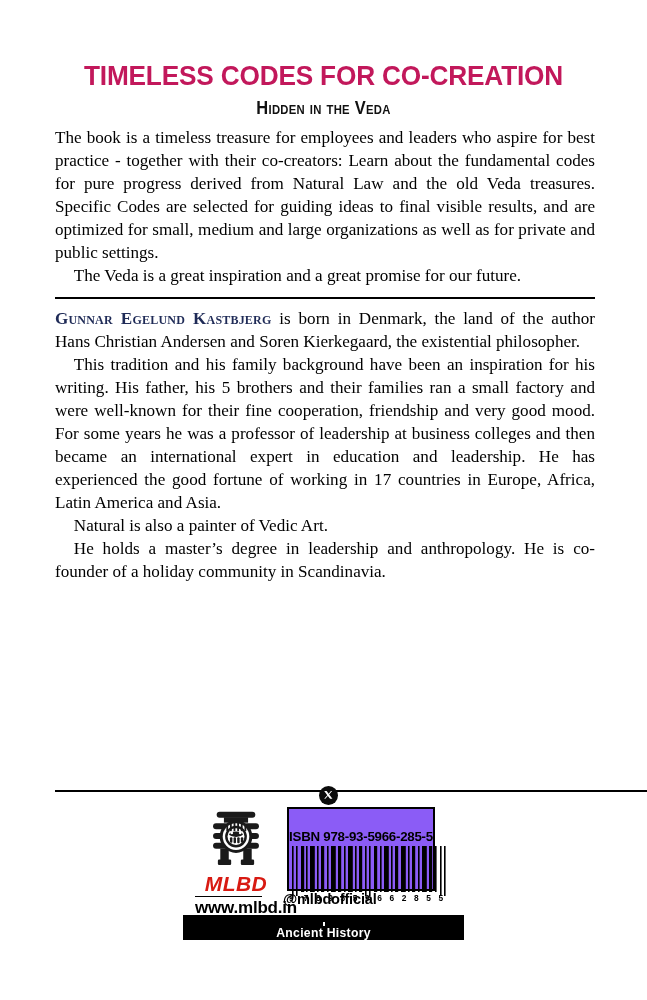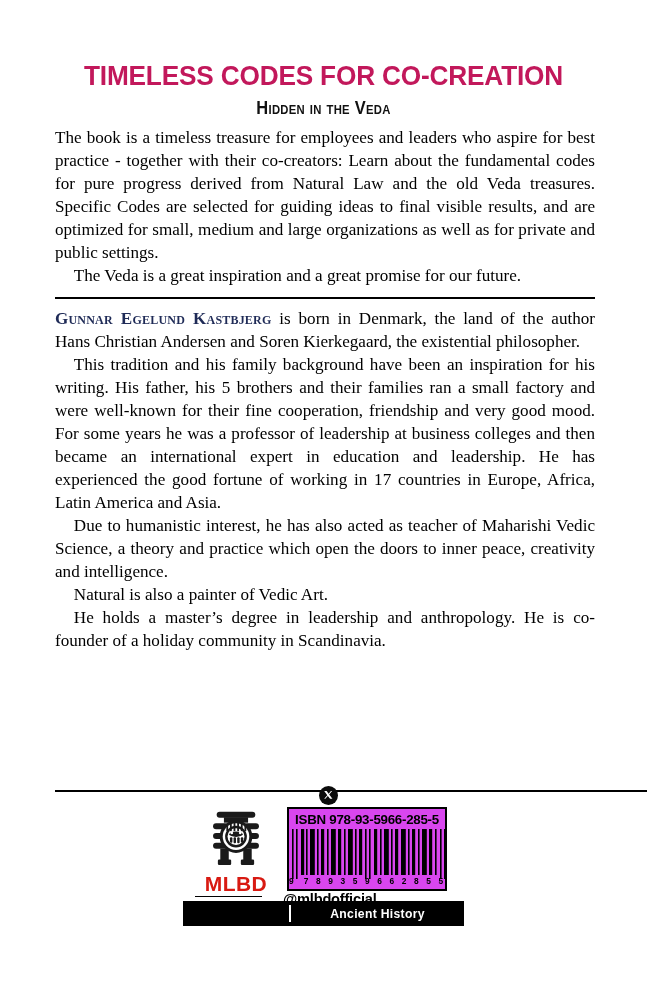--- a/index.html
+++ b/index.html
@@ -111,26 +111,26 @@
     font-size: 14.6px;
     color: #000;
     letter-spacing: -0.2px;
     margin-left: 3px;
   }
 
   .isbn-box {
     position: absolute;
     left: 287px;
     top: 25px;
-    width: 160px;
+    width: 148px;
     height: 84px;
     border: 2.4px solid #000;
-    background: #d946ef;
+    background: #8b5cf6;
     box-sizing: border-box;
-    padding-top: 3px;
+    padding-top: 20px;
   }
   .isbn-text {
     font-family: "Liberation Sans", sans-serif;
     font-weight: bold;
     font-size: 13.3px;
     text-align: center;
     color: #000;
     letter-spacing: -0.25px;
     white-space: nowrap;
   }
@@ -177,41 +177,43 @@
     margin: 0 auto;
   }
   .logo-mlbd {
     font-family: "Liberation Sans", sans-serif;
     font-weight: bold;
     font-size: 21px;
     color: #d81a12;
     letter-spacing: 0.4px;
     line-height: 1.05;
     margin-top: 1px;
+    font-style: italic;
   }
   .logo-url {
     font-family: "Liberation Sans", sans-serif;
     font-weight: bold;
     font-size: 17px;
     color: #000;
     border-top: 1.6px solid #000;
     padding-top: 1px;
     margin: 1px 17px 0 2px;
     letter-spacing: -0.2px;
   }
 
   .black-bar {
     position: absolute;
     left: 183px;
-    top: 119px;
+    top: 133px;
     width: 281px;
     height: 25px;
     background: #000000;
     display: flex;
     align-items: center;
+    flex-direction: column;
   }
   .bar-left {
     width: 106px;
     height: 25px;
   }
   .bar-divider {
     width: 2px;
     height: 17px;
     background: #ffffff;
   }
@@ -238,21 +240,20 @@
   <div class="copy desc">
     <p>The book is a timeless treasure for employees and leaders who aspire for best practice - together with their co-creators: Learn about the fundamental codes for pure progress derived from Natural Law and the old Veda treasures. Specific Codes are selected for guiding ideas to final visible results, and are optimized for small, medium and large organizations as well as for private and public settings.</p>
     <p class="indent">The Veda is a great inspiration and a great promise for our future.</p>
   </div>
 
   <hr class="rule">
 
   <div class="copy bio">
     <p><span class="author-name">Gunnar Egelund Kastbjerg</span><span> is born in Denmark, the land of the author Hans Christian Andersen and Soren Kierkegaard, the existential philosopher.</span></p>
     <p class="indent">This tradition and his family background have been an inspiration for his writing. His father, his 5 brothers and their families ran a small factory and were well-known for their fine cooperation, friendship and very good mood. For some years he was a professor of leadership at business colleges and then became an international expert in education and leadership. He has experienced the good fortune of working in 17 countries in Europe, Africa, Latin America and Asia.</p>
-    <p class="indent">Due to humanistic interest, he has also acted as teacher of Maharishi Vedic Science, a theory and practice which open the doors to inner peace, creativity and intelligence.</p>
     <p class="indent">Natural is also a painter of Vedic Art.</p>
     <p class="indent">He holds a master’s degree in leadership and anthropology. He is co-founder of a holiday community in Scandinavia.</p>
   </div>
 
   <hr class="rule bottom">
 
   <div class="bottom">
 
     <div class="social-row">
       <svg class="social-icon" width="19" height="19" viewBox="0 0 40 40">

